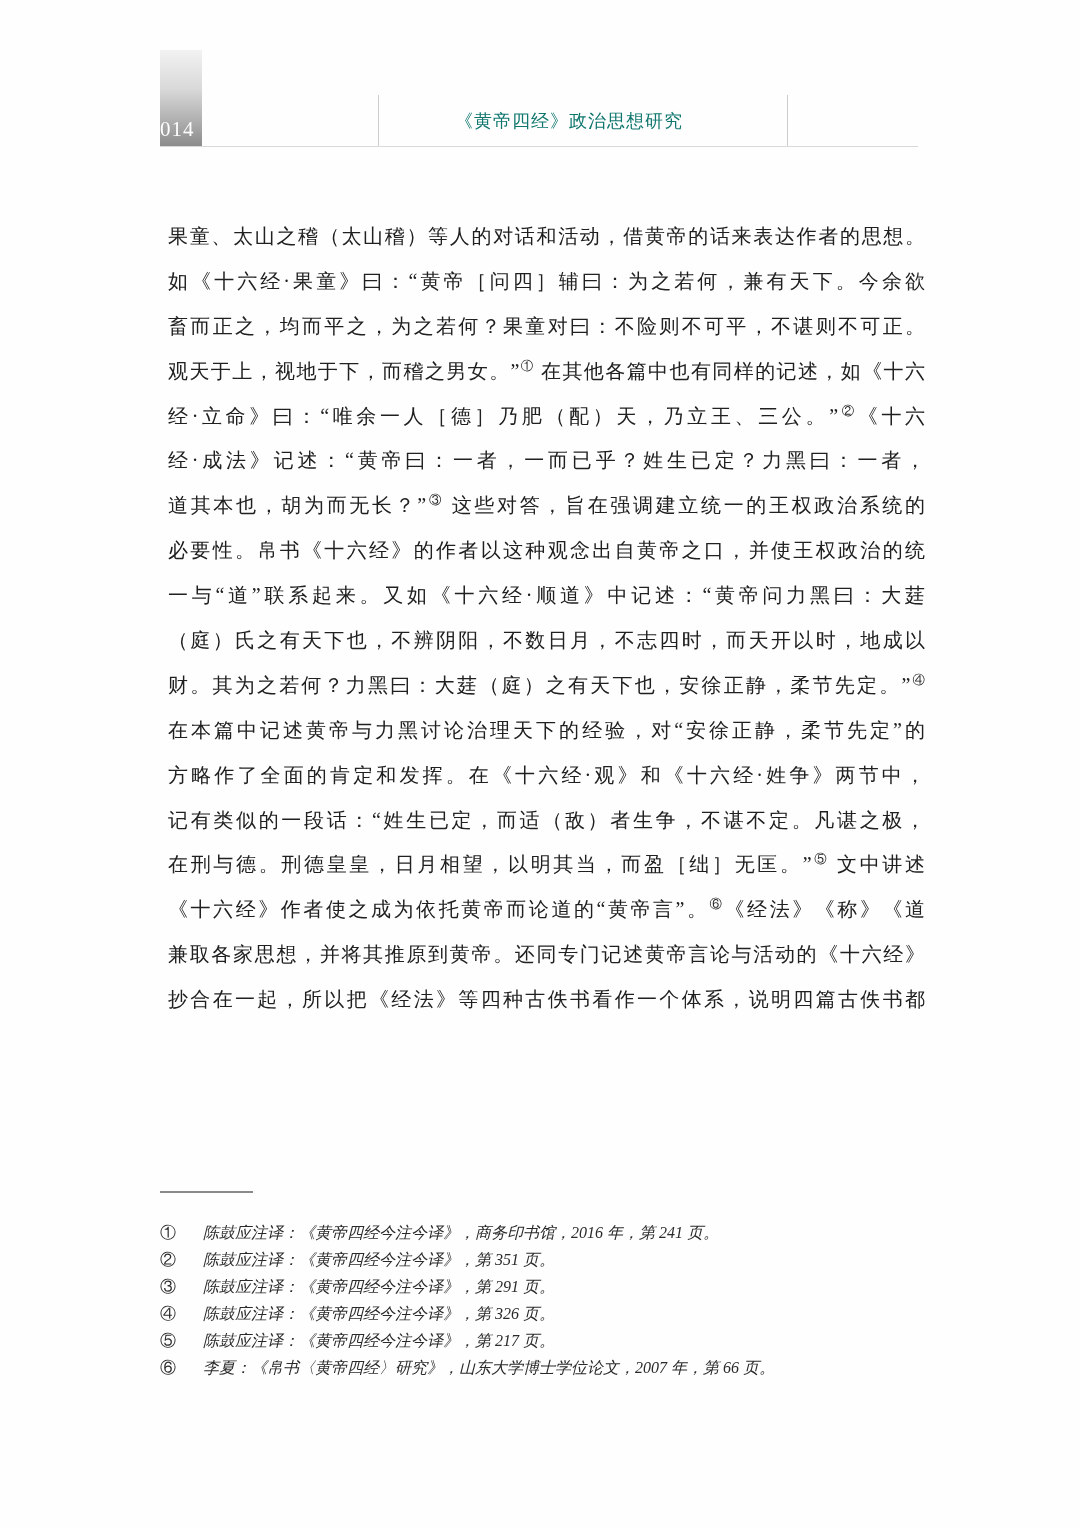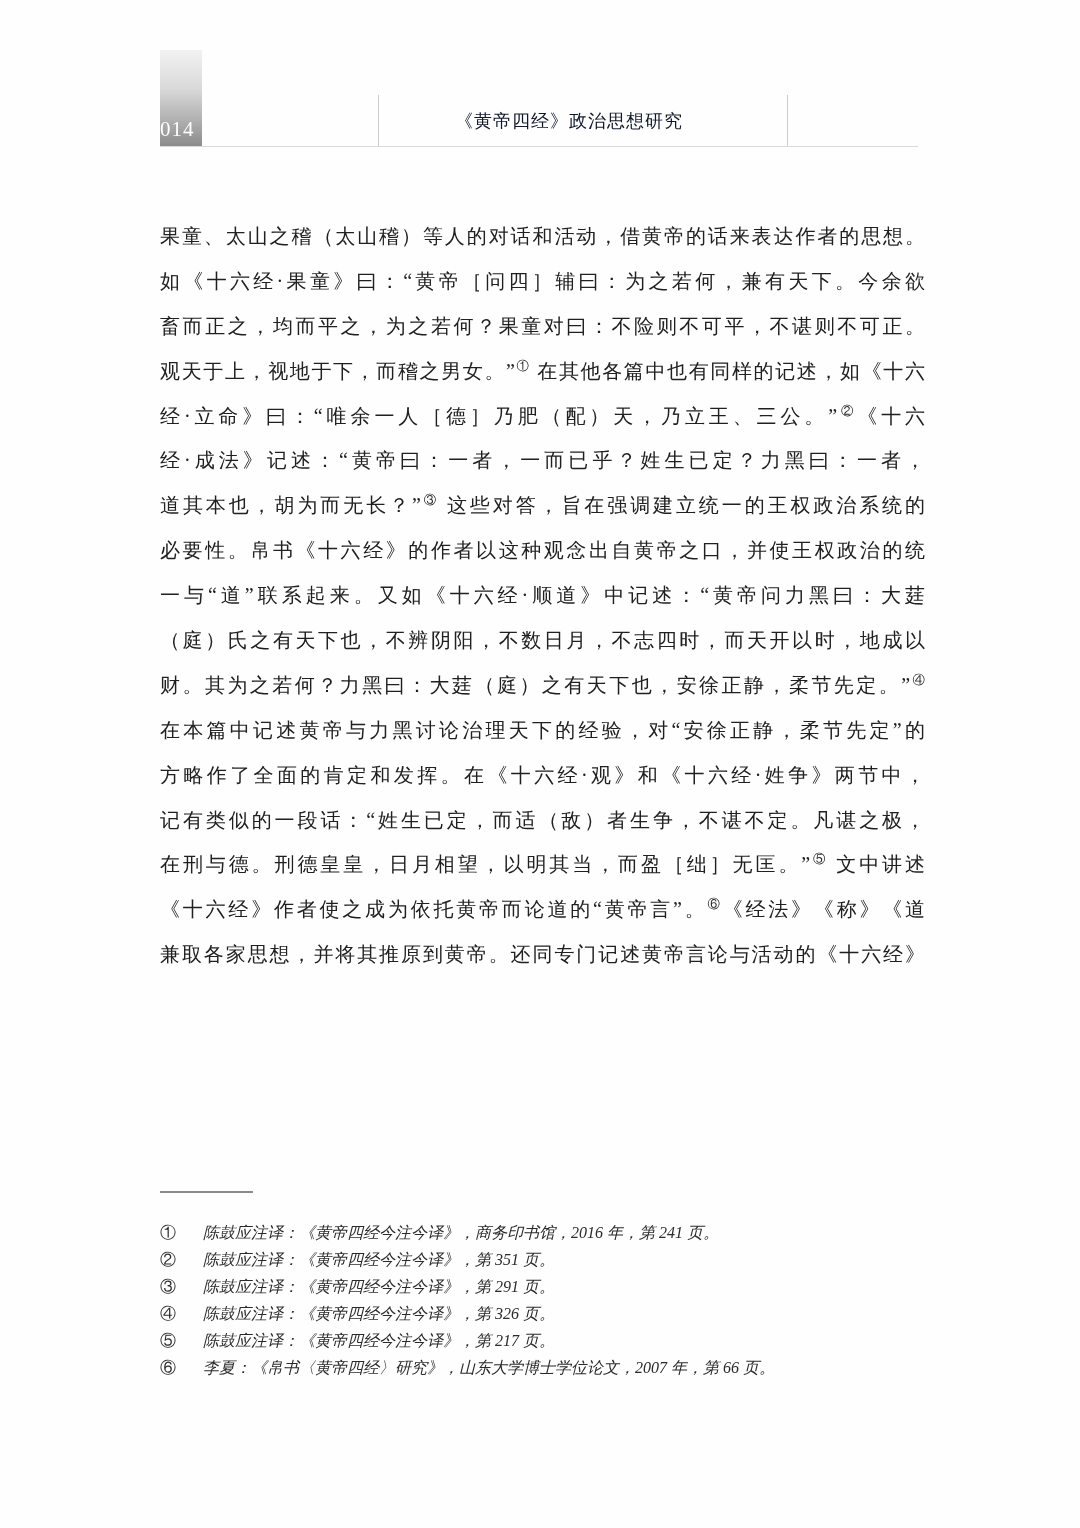--- a/index.html
+++ b/index.html
@@ -27,32 +27,32 @@
     width:758px; height:1px; background:#d9d9d9;
   }
   .header-tick {
     position:absolute; top:95px; width:1px; height:51px; background:#cccccc;
   }
   .tick-left  { left:378px; }
   .tick-right { left:787px; }
   .header-title {
     position:absolute; left:379px; top:95px; width:380px; height:51px;
     display:flex; align-items:center; justify-content:center;
-    font-size:18px; color:#0f172a; letter-spacing:1px;
+    font-size:18px; color:#0f766e; letter-spacing:1px;
     white-space:nowrap;
   }
   
   .body-text {
     position:absolute; left:160px; top:214px; width:765px;
   }
   .body-line {
     height:44.9px; line-height:44.9px;
     font-size:20px; color:#202020;
     text-align:justify; text-align-last:justify;
-    white-space:nowrap; overflow:hidden;
+    white-space:nowrap; overflow:hidden;margin-left:8px;
   }
   sup.fn-ref {
     font-size:0.62em; vertical-align:super; line-height:0;
     color:#202020;
   }
   
   .footnote-sep {
     position:absolute; left:160px; top:1191px;
     width:93px; height:2px; background:#8a8a8a;
   }
@@ -90,20 +90,21 @@
     <div class="body-line">必要性。帛书《十六经》的作者以这种观念出自黄帝之口，并使王权政治的统</div>
     <div class="body-line">一与“道”联系起来。又如《十六经·顺道》中记述：“黄帝问力黑曰：大莛</div>
     <div class="body-line">（庭）氏之有天下也，不辨阴阳，不数日月，不志四时，而天开以时，地成以</div>
     <div class="body-line">财。其为之若何？力黑曰：大莛（庭）之有天下也，安徐正静，柔节先定。”<sup class="fn-ref">④</sup></div>
     <div class="body-line">在本篇中记述黄帝与力黑讨论治理天下的经验，对“安徐正静，柔节先定”的</div>
     <div class="body-line">方略作了全面的肯定和发挥。在《十六经·观》和《十六经·姓争》两节中，</div>
     <div class="body-line">记有类似的一段话：“姓生已定，而适（敌）者生争，不谌不定。凡谌之极，</div>
     <div class="body-line">在刑与德。刑德皇皇，日月相望，以明其当，而盈［绌］无匡。”<sup class="fn-ref">⑤</sup> 文中讲述</div>
     <div class="body-line">《十六经》作者使之成为依托黄帝而论道的“黄帝言”。<sup class="fn-ref">⑥</sup>《经法》《称》《道</div>
     <div class="body-line">兼取各家思想，并将其推原到黄帝。还同专门记述黄帝言论与活动的《十六经》</div>
+    <div class="body-line">抄合在一起，所以把《经法》等四种古佚书看作一个体系，说明四篇古佚书都</div>
   </div>
 
   <div class="footnote-sep"></div>
   <div class="footnotes">
     <div class="footnote">
       <span class="fn-marker">①</span>
       <span class="fn-text">陈鼓应注译：《黄帝四经今注今译》，商务印书馆，2016 年，第 241 页。</span>
     </div>
     <div class="footnote">
       <span class="fn-marker">②</span>

